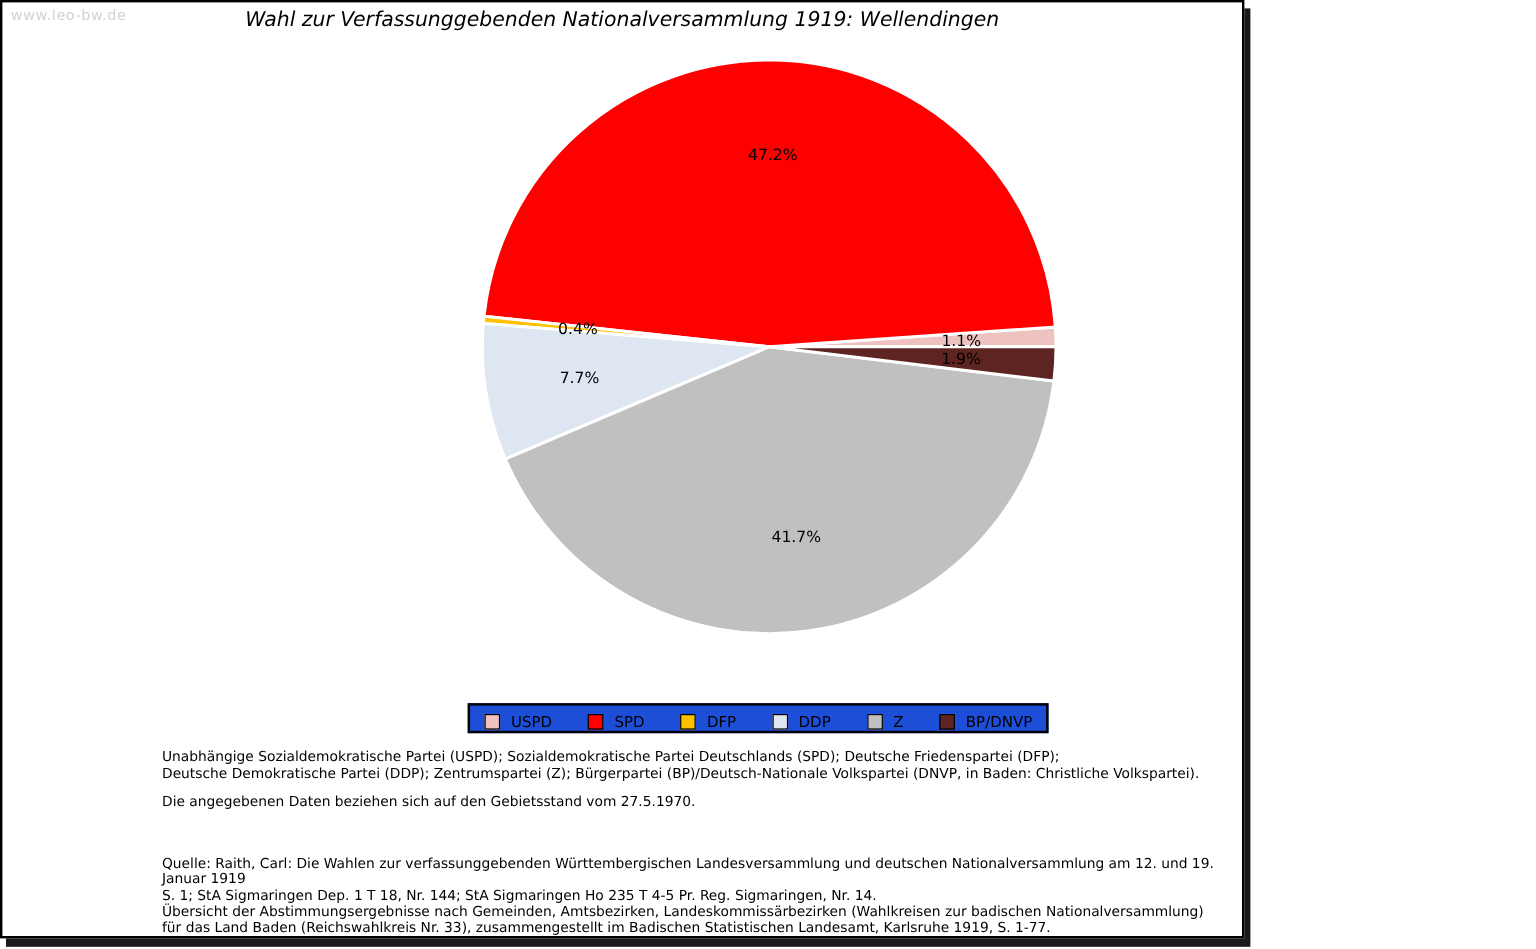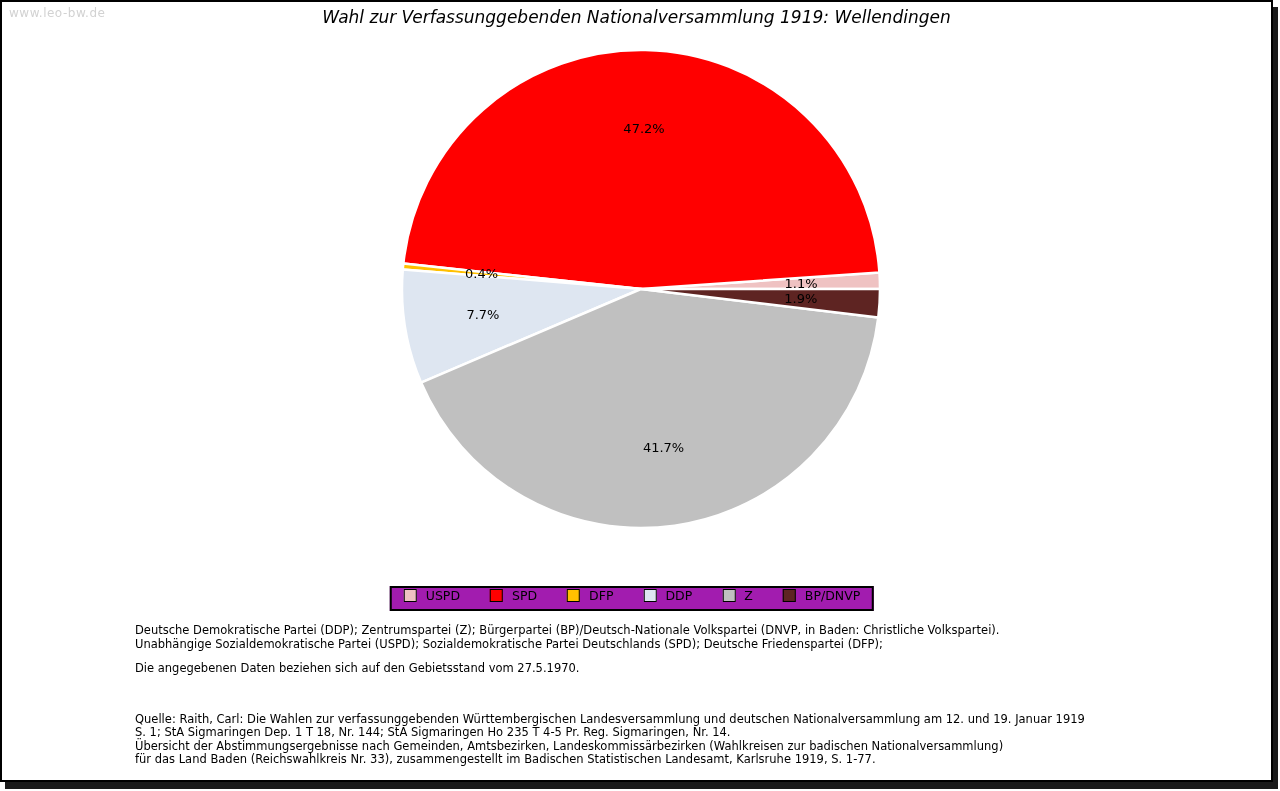--- a/index.html
+++ b/index.html
@@ -8,21 +8,21 @@
     width: 1280px;
     height: 791px;
     background: #ffffff;
     overflow: hidden;
     font-family: "DejaVu Sans", "Liberation Sans", sans-serif;
   }
   .page {
     position: absolute;
     left: 0;
     top: 0;
-    width: 1273px;
+    width: 1037px;
     height: 782px;
     box-sizing: border-box;
     border: 2px solid #000000;
     background: #ffffff;
     box-shadow: 5px 7px 0 #1a1a1a;
   }
   .watermark {
     position: absolute;
     left: 7px;
     top: 4px;
@@ -51,23 +51,23 @@
     fill: #000000;
   }
   .legend {
     position: absolute;
     top: 584px;
     left: 630px;
     transform: translateX(-50%);
     height: 25px;
     box-sizing: border-box;
     border: 2px solid #000000;
-    background: #a21caf;
+    background: #1d4ed8;
     display: flex;
-    align-items: flex-start;
+    align-items: flex-end;
     padding: 0 12px;
     gap: 30px;
     white-space: nowrap;
   }
   .legend-item {
     display: flex;
     align-items: center;
     gap: 9px;
   }
   .legend-swatch {
@@ -138,22 +138,22 @@
         <span class="legend-label">Z</span>
       </div>
       <div class="legend-item">
         <span class="legend-swatch" style="background: rgb(94, 36, 34);"></span>
         <span class="legend-label">BP/DNVP</span>
       </div>
     </div>
 
   <div class="notes">
     <div class="note-block" id="party-note">
+        <div>Unabhängige Sozialdemokratische Partei (USPD); Sozialdemokratische Partei Deutschlands (SPD); Deutsche Friedenspartei (DFP);</div>
         <div>Deutsche Demokratische Partei (DDP); Zentrumspartei (Z); Bürgerpartei (BP)/Deutsch-Nationale Volkspartei (DNVP, in Baden: Christliche Volkspartei).</div>
-        <div>Unabhängige Sozialdemokratische Partei (USPD); Sozialdemokratische Partei Deutschlands (SPD); Deutsche Friedenspartei (DFP);</div>
       </div>
     <div class="note-block">
       <div>Die angegebenen Daten beziehen sich auf den Gebietsstand vom 27.5.1970.</div>
     </div>
     <div class="note-block" id="source-note">
         <div>Quelle: Raith, Carl: Die Wahlen zur verfassunggebenden Württembergischen Landesversammlung und deutschen Nationalversammlung am 12. und 19. Januar 1919</div>
         <div>S. 1; StA Sigmaringen Dep. 1 T 18, Nr. 144; StA Sigmaringen Ho 235 T 4-5 Pr. Reg. Sigmaringen, Nr. 14.</div>
         <div>Übersicht der Abstimmungsergebnisse nach Gemeinden, Amtsbezirken, Landeskommissärbezirken (Wahlkreisen zur badischen Nationalversammlung)</div>
         <div>für das Land Baden (Reichswahlkreis Nr. 33), zusammengestellt im Badischen Statistischen Landesamt, Karlsruhe 1919, S. 1-77.</div>
       </div>

